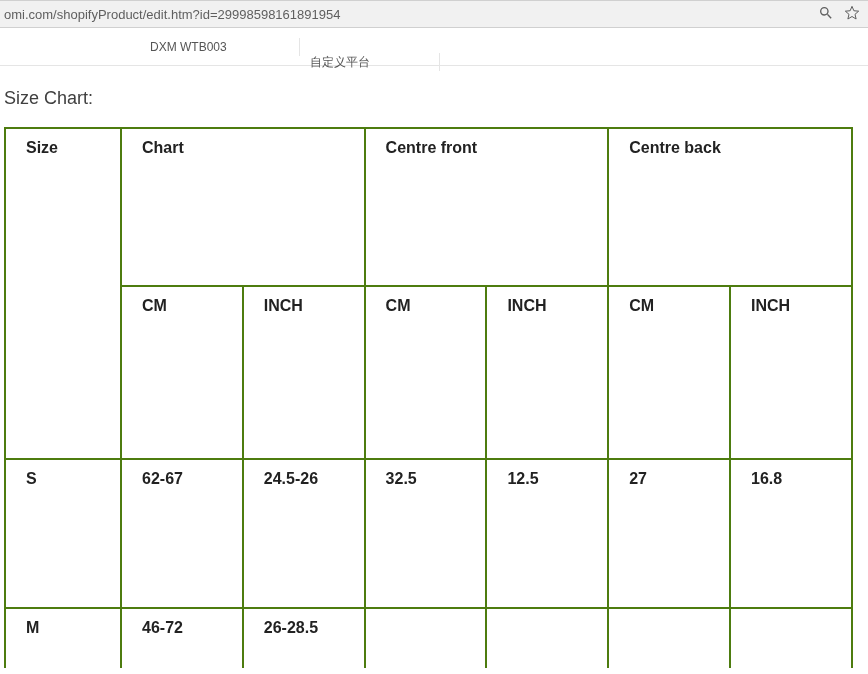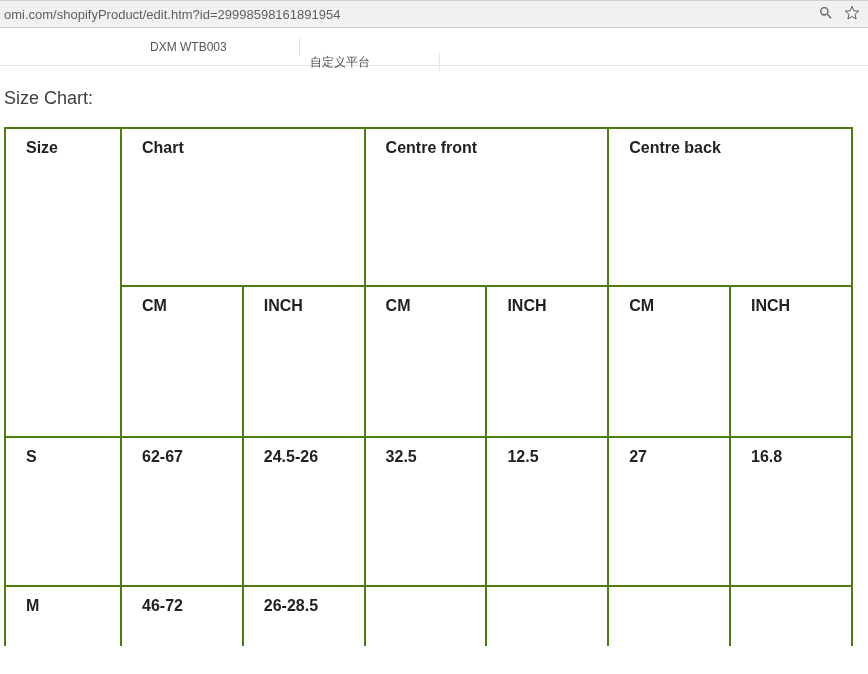--- a/index.html
+++ b/index.html
@@ -80,21 +80,21 @@
     .size-table td, .size-table th {
       border: 2px solid #4d7c0f;
       text-align: left;
       vertical-align: top;
       padding: 10px 20px;
       font-weight: bold;
     }
     .col-size { width: 116px; }
     .col-unit { width: 121.8px; }
     .row-head1 td { height: 158px; }
-    .row-head2 td { height: 151px; margin-left: 36px; }
+    .row-head2 td { height: 173px; margin-left: 36px; }
     .row-data td  { height: 149px; }
     .row-last td  { height: 60px; border-bottom: none; }
   </style>
 </head>
 <body>
 
 <div class="browser-bar">
   <span class="url-text">omi.com/shopifyProduct/edit.htm?id=29998598161891954</span>
   <div class="browser-icons">
     <span>

